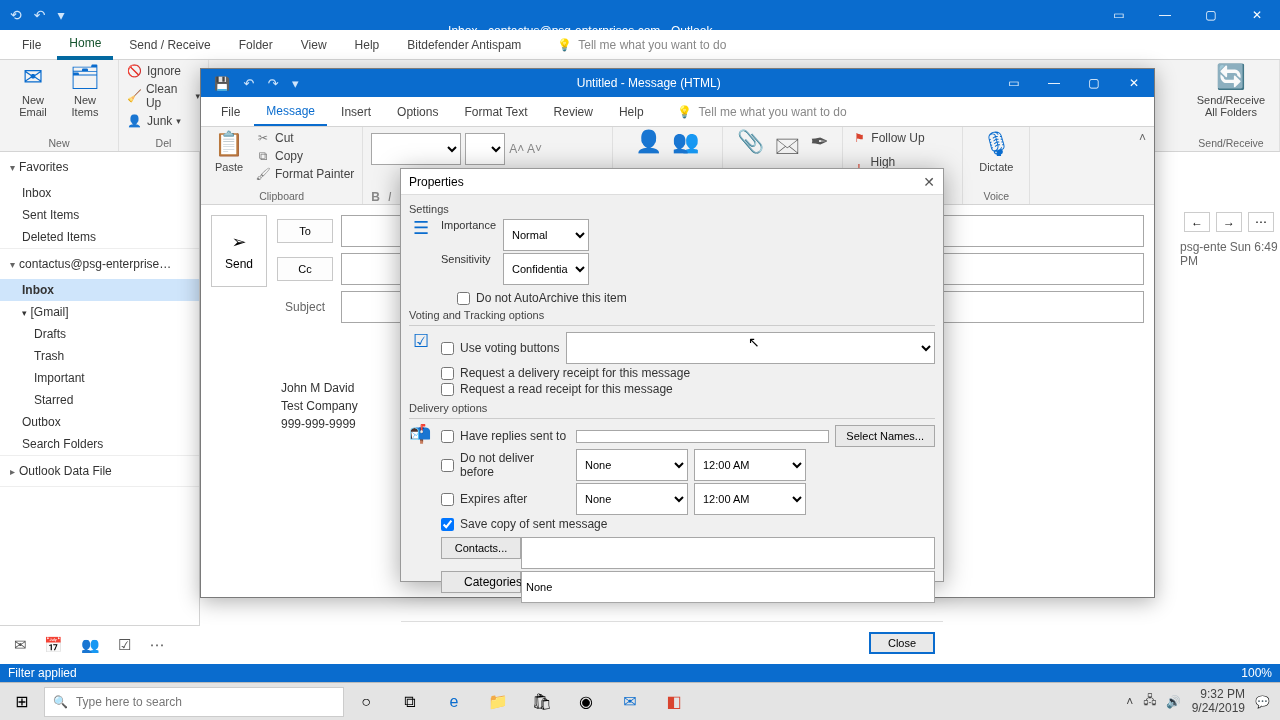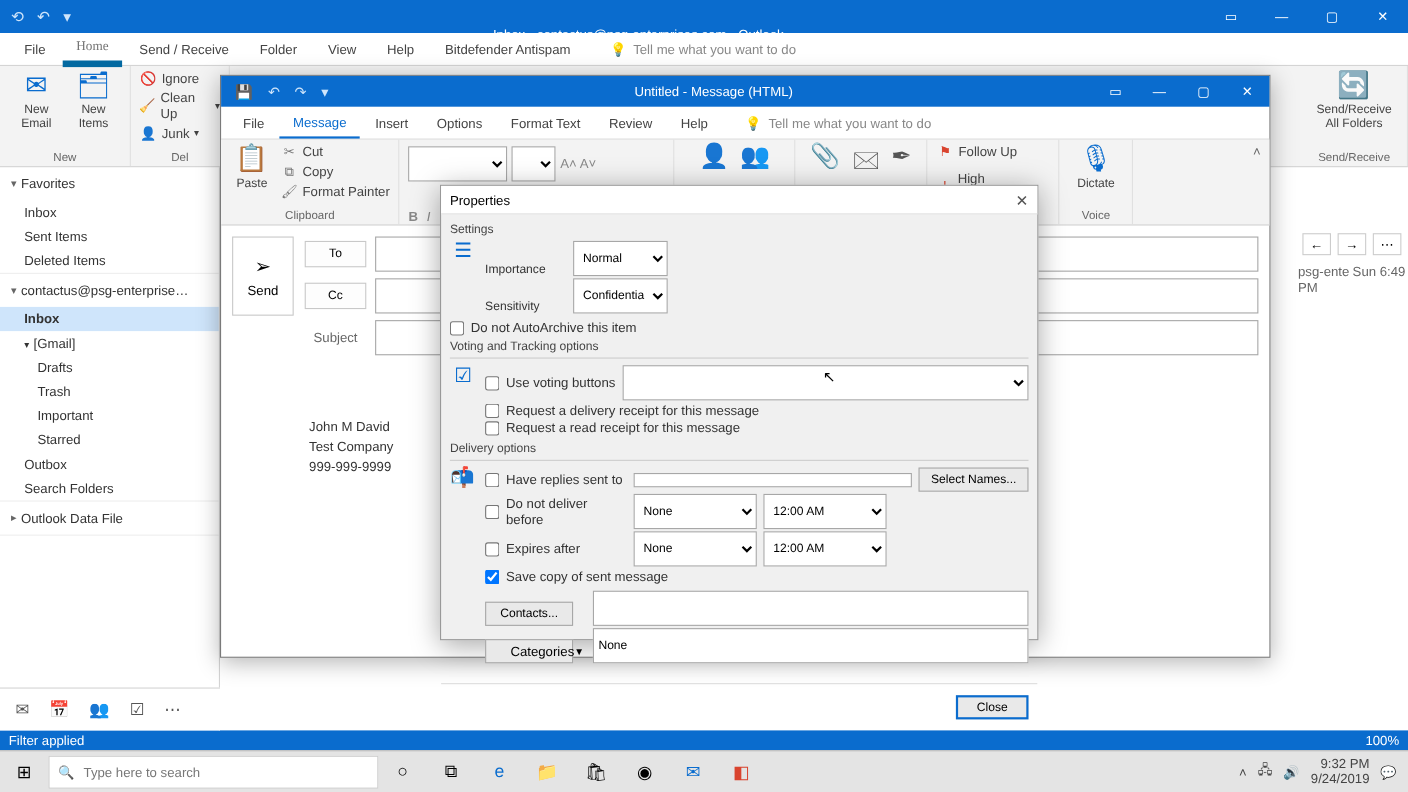--- a/index.html
+++ b/index.html
@@ -9,21 +9,21 @@
 .main-titlebar { height:30px; background:#0a6cce; color:#fff; display:flex; align-items:center; }
 .main-titlebar .qat { display:flex; gap:12px; padding-left:10px; }
 .main-titlebar .qat span { color:#cfe5fb; font-size:14px; }
 .main-titlebar .title { flex:1; text-align:center; font-size:12px;margin-top:32px; }
 .main-titlebar .win-controls { display:flex; }
 .main-titlebar .win-controls div { width:46px; height:30px; display:flex; align-items:center; justify-content:center; font-size:12px; }
 
 
 .main-tabs { height:30px; border-bottom:1px solid #d4d4d4; display:flex; align-items:center; padding-left:10px; gap:4px; }
 .main-tabs .tab { padding:6px 12px; color:#444; }
-.main-tabs .tab.active { color:#737373; border-bottom:6px solid #0369a1;font-family:Liberation Serif, serif; }
+.main-tabs .tab.active { color:#14532d; border-bottom:4px solid #0369a1; }
 .tell-me { margin-left:20px; color:#888; display:flex; align-items:center; gap:6px; }
 
 
 .main-ribbon { height:92px; border-bottom:1px solid #d4d4d4; display:flex; align-items:stretch; background:#f3f3f3; }
 .rib-group { border-right:1px solid #e0e0e0; padding:2px 8px 0; display:flex; flex-direction:column; align-items:center; justify-content:space-between; }
 .rib-group .label { font-size:10.5px; color:#666; text-align:center; padding-bottom:2px; }
 .rib-btn-big { display:flex; flex-direction:column; align-items:center; gap:2px; width:50px; }
 .rib-btn-big .ic { font-size:24px; color:#0a6cce; height:30px; display:flex; align-items:center; }
 .rib-btn-big .txt { font-size:11px; color:#444; text-align:center; line-height:1.1; }
 .rib-small { font-size:11px; color:#444; display:flex; align-items:center; gap:4px; padding:2px 0; }
@@ -75,21 +75,21 @@
 .signature { margin-top:56px; font-size:12px; color:#333; line-height:1.5; padding-left:4px; }
 
 
 .props-dialog { position:absolute; left:400px; top:168px; width:544px; height:414px; background:#f0f0f0; border:1px solid #999; box-shadow:0 4px 24px rgba(0,0,0,.35); z-index:50; }
 .props-title { height:26px; background:#fff; border-bottom:1px solid #ddd; display:flex; align-items:center; padding:0 8px; font-size:12px; }
 .props-title .x { margin-left:auto; font-size:14px; color:#555; }
 .props-body { padding:4px 8px 8px; }
 .grp-label { font-size:11px; color:#444; margin:4px 0 2px; }
 .grp-row { display:flex; align-items:flex-start; gap:8px; }
 .grp-icon { width:24px; height:24px; color:#0a6cce; font-size:18px; text-align:center; }
-.field-row { display:flex; align-items:flex-end; gap:18px; margin:2px 0; }
+.field-row { display:flex; align-items:flex-start; gap:0; margin:2px 0; }
 .field-row label { font-size:11px; color:#333; width:62px; }
 select,input[type=text] { height:32px; border:1px solid #a7a7a7; background:#fff; font-size:11px; padding:0 4px; }
 .props-dialog select { width:86px; }
 .chk { display:flex; align-items:center; gap:6px; font-size:11px; color:#333; margin:2px 0; }
 .chk input { width:13px; height:13px; }
 .hr { border-top:1px solid #ccc; margin:4px 0; }
 .btn-win { height:22px; border:1px solid #a7a7a7; background:#e9e9e9; font-size:11px; padding:0 10px; }
 .btn-win.primary { border:2px solid #0a6cce; }
 .combo-wide { flex:1; }
 .footer { display:flex; justify-content:flex-end; padding:10px 8px; border-top:1px solid #ddd; margin-top:8px; }
@@ -404,21 +404,21 @@
               <select><option>Normal</option></select>
             </div>
             <div class="field-row">
               <label>Sensitivity</label>
               <select><option>Confidential</option></select>
             </div>
           </div>
         </div>
       </div>
     </div>
-    <div class="chk" style="margin-top:4px;">
+    <div class="chk" style="margin-left:48px;margin-top:4px;">
       <input type="checkbox" style="">
       <span>Do not AutoArchive this item</span>
     </div>
 
     <div class="grp-label">Voting and Tracking options</div>
     <div class="hr"></div>
     <div class="grp-row">
       <div class="grp-icon">☑</div>
       <div style="flex:1;">
         <div class="chk">

